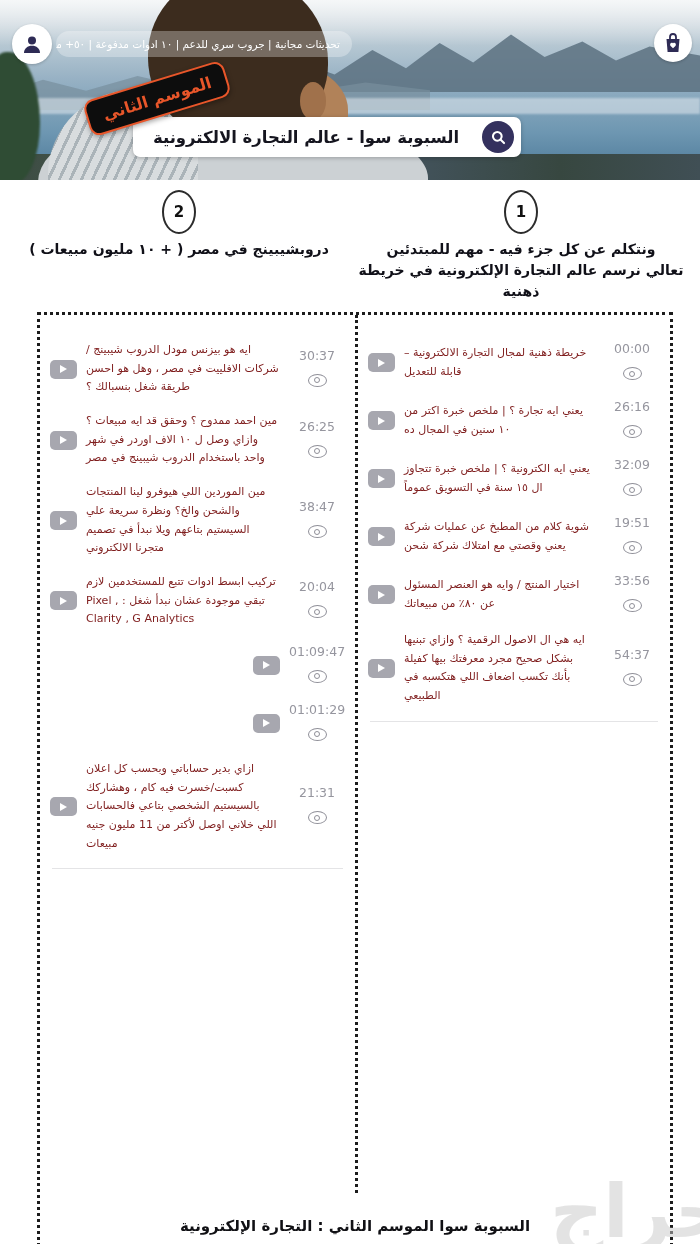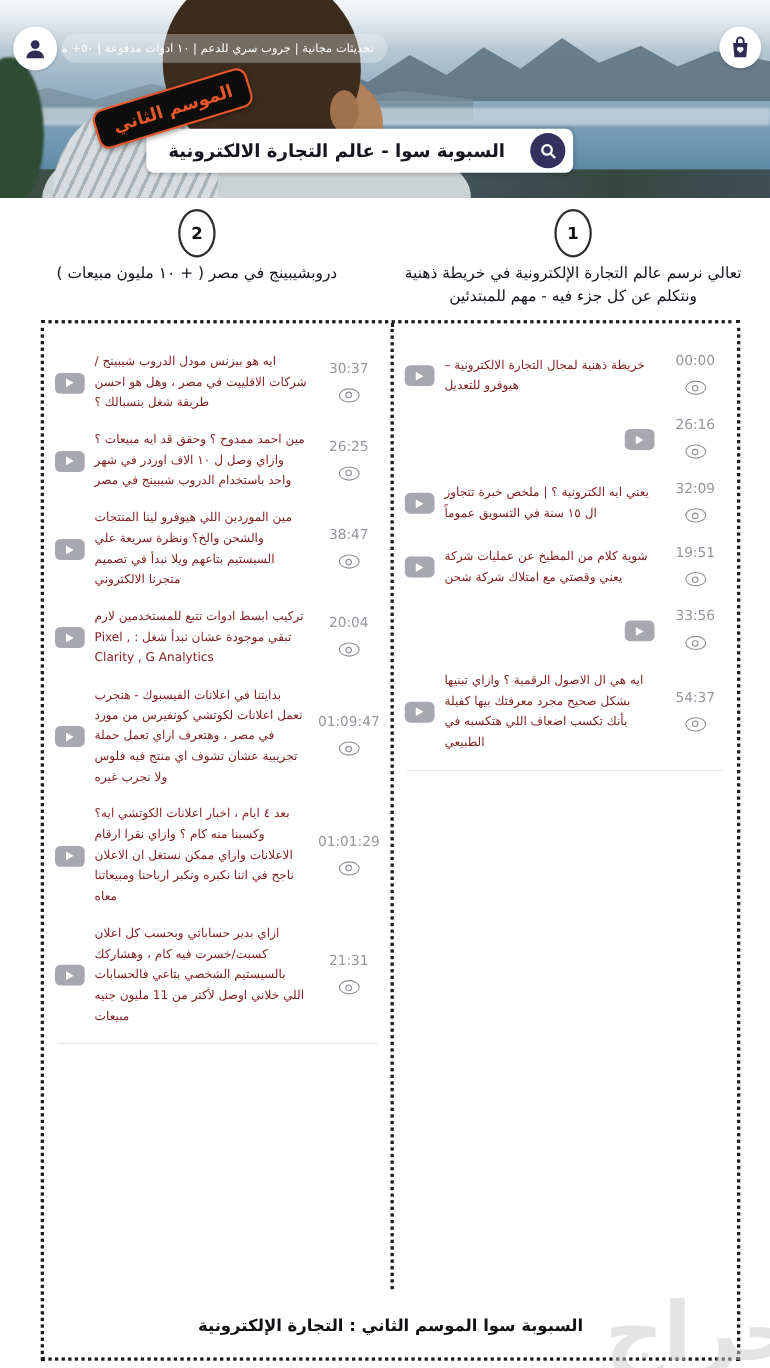--- a/index.html
+++ b/index.html
@@ -44,21 +44,21 @@
   .search-circle svg{width:19px;height:19px;}
   .hero-title{flex:1;text-align:center;font-weight:bold;font-size:16.5px;color:#15151f;}
   .season-badge{position:absolute;left:84px;top:80px;z-index:13;background:#0d0d0d;color:#e8562a;border:2px solid #e8562a;
     border-radius:10px;padding:7px 15px;font-weight:bold;font-size:16px;transform:rotate(-17deg);box-shadow:0 2px 5px rgba(0,0,0,.35);}
 
   
   .sections{display:flex;padding:10px 8px 8px;box-sizing:border-box;}
   .sec{width:50%;display:flex;flex-direction:column;align-items:center;gap:5px;}
   .num-ellipse{width:30px;height:40px;border:2px solid #2c2c2c;border-radius:50%;display:flex;align-items:center;justify-content:center;
     font-weight:bold;font-size:15px;color:#111;}
-  .sec-lines{text-align:center;font-weight:normal;font-size:14px;line-height:1.5;color:#101018;}
+  .sec-lines{text-align:center;font-weight:bold;font-size:14px;line-height:1.5;color:#101018;}
 
   
   .dashed-box{position:relative;margin:2px 27px 0 37px;border:3px dotted #1c1c1c;}
   .cols{display:flex;min-height:878px;align-items:flex-start;}
   .col{width:50%;box-sizing:border-box;padding:26px 10px 0 10px;}
   .col:first-child{border-left:3px dotted #1c1c1c;min-height:878px;}
   .item{display:flex;align-items:center;gap:9px;margin-bottom:15px;}
   .meta{width:56px;flex:none;text-align:center;color:#95959e;}
   .time{font-size:12.5px;direction:ltr;margin-bottom:9px;}
   .eye{display:inline-block;width:17px;height:11px;border:1.5px solid #8f8f98;border-radius:50%;position:relative;}
@@ -119,51 +119,52 @@
       </div>
       <div class="hero-title">السبوبة سوا - عالم التجارة الالكترونية</div>
     </div>
     <div class="season-badge">الموسم الثاني</div>
   </div>
 
   <div class="sections" dir="rtl">
     <div class="sec">
       <div class="num-ellipse">1</div>
       <div class="sec-lines">
+        <div>ونتكلم عن كل جزء فيه - مهم للمبتدئين</div>
         <div>تعالي نرسم عالم التجارة الإلكترونية في خريطة ذهنية</div>
-        <div>ونتكلم عن كل جزء فيه - مهم للمبتدئين</div>
       </div>
     </div>
     <div class="sec">
       <div class="num-ellipse">2</div>
       <div class="sec-lines">
         <div>دروبشيبينج في مصر ( + ١٠ مليون مبيعات )</div>
       </div>
     </div>
   </div>
 
   <div class="dashed-box">
     <div class="cols" dir="rtl">
       <div class="col">
         <div>
 
             <div class="item">
               <div class="meta">
                 <div class="time">00:00</div>
                 <span class="eye"></span>
               </div>
-              <div class="txt">خريطة ذهنية لمجال التجارة الالكترونية – هيوفرو للتعديل</div>
+              <div class="txt">خريطة ذهنية لمجال التجارة الالكترونية – قابلة للتعديل</div>
               <span class="play"></span>
             </div>
 
             <div class="item">
               <div class="meta">
                 <div class="time">26:16</div>
                 <span class="eye"></span>
               </div>
+              <div class="txt">يعني ايه تجارة ؟ | ملخص خبرة اكتر من ١٠ سنين في المجال ده</div>
               <span class="play"></span>
             </div>
 
             <div class="item">
               <div class="meta">
                 <div class="time">32:09</div>
                 <span class="eye"></span>
               </div>
               <div class="txt">يعني ايه الكترونية ؟ | ملخص خبرة تتجاوز ال ١٥ سنة في التسويق عموماً</div>
               <span class="play"></span>
@@ -176,20 +177,21 @@
               </div>
               <div class="txt">شوية كلام من المطبخ عن عمليات شركة يعني وقصتي مع امتلاك شركة شحن</div>
               <span class="play"></span>
             </div>
 
             <div class="item">
               <div class="meta">
                 <div class="time">33:56</div>
                 <span class="eye"></span>
               </div>
+              <div class="txt">اختيار المنتج / وايه هو العنصر المسئول عن ٨٠٪ من مبيعاتك</div>
               <span class="play"></span>
             </div>
 
 
             <div class="item">
               <div class="meta">
                 <div class="time">54:37</div>
                 <span class="eye"></span>
               </div>
               <div class="txt">ايه هي ال الاصول الرقمية ؟ وازاي تبنيها بشكل صحيح مجرد معرفتك بيها كفيلة بأنك تكسب اضعاف اللي هتكسبه في الطبيعي</div>
@@ -236,30 +238,28 @@
               <div class="txt">تركيب ابسط ادوات تتبع للمستخدمين لازم تبقي موجودة عشان نبدأ شغل : Pixel , Clarity , G Analytics</div>
               <span class="play"></span>
             </div>
 
 
             <div class="item">
               <div class="meta">
                 <div class="time">01:09:47</div>
                 <span class="eye"></span>
               </div>
-              <div class="txt">بدايتنا في اعلانات الفيسبوك - هنجرب نعمل اعلانات لكوتشي كونفيرس من مورد في مصر ، وهتعرف ازاي تعمل حملة تجريبية عشان تشوف اي منتج فيه فلوس ولا نجرب غيره</div>
               <span class="play"></span>
             </div>
 
             <div class="item">
               <div class="meta">
                 <div class="time">01:01:29</div>
                 <span class="eye"></span>
               </div>
-              <div class="txt">بعد ٤ ايام ، اخبار اعلانات الكوتشي ايه؟ وكسبنا منه كام ؟ وازاي نقرا ارقام الاعلانات وازاي ممكن نستغل ان الاعلان ناجح في اننا نكبره ونكبر ارباحنا ومبيعاتنا معاه</div>
               <span class="play"></span>
             </div>
 
             <div class="item">
               <div class="meta">
                 <div class="time">21:31</div>
                 <span class="eye"></span>
               </div>
               <div class="txt">ازاي بدير حساباتي وبحسب كل اعلان كسبت/خسرت فيه كام ، وهشاركك بالسيستيم الشخصي بتاعي فالحسابات اللي خلاني اوصل لأكتر من 11 مليون جنيه مبيعات</div>
               <span class="play"></span>

